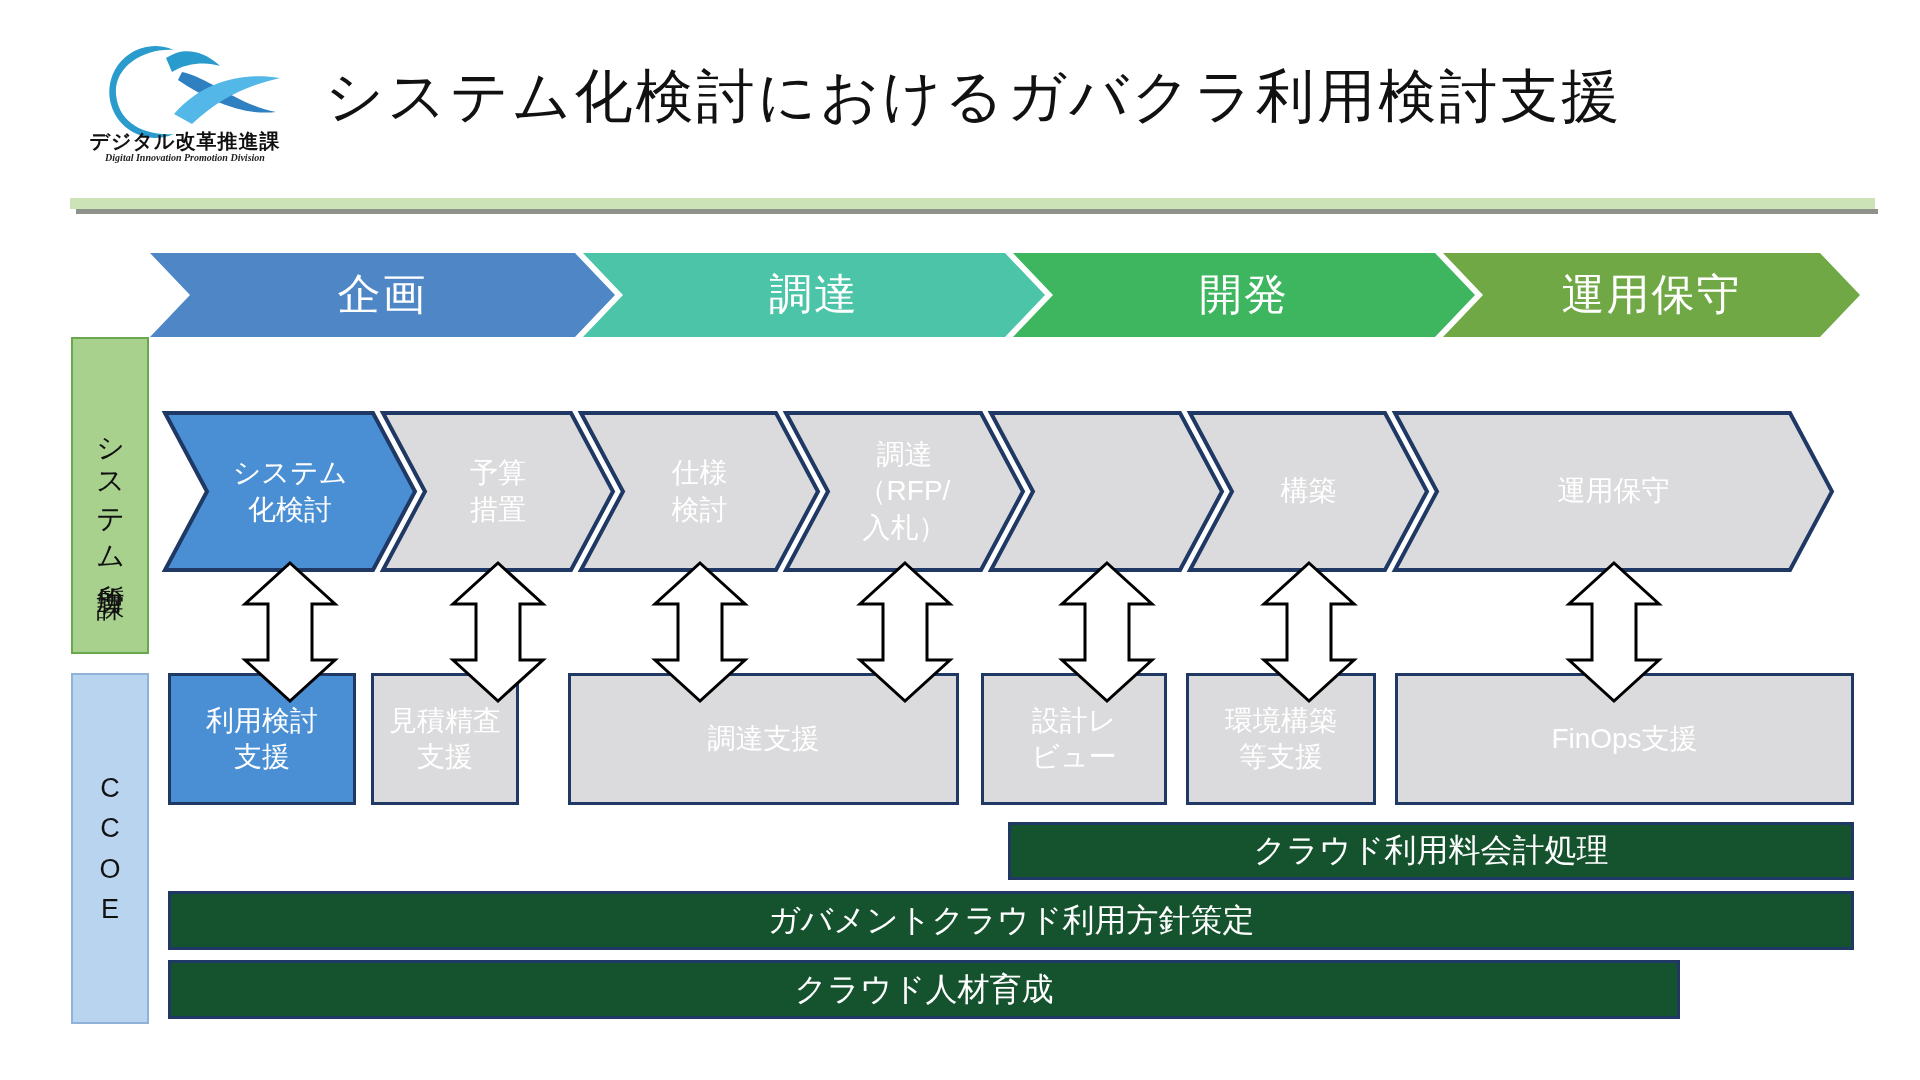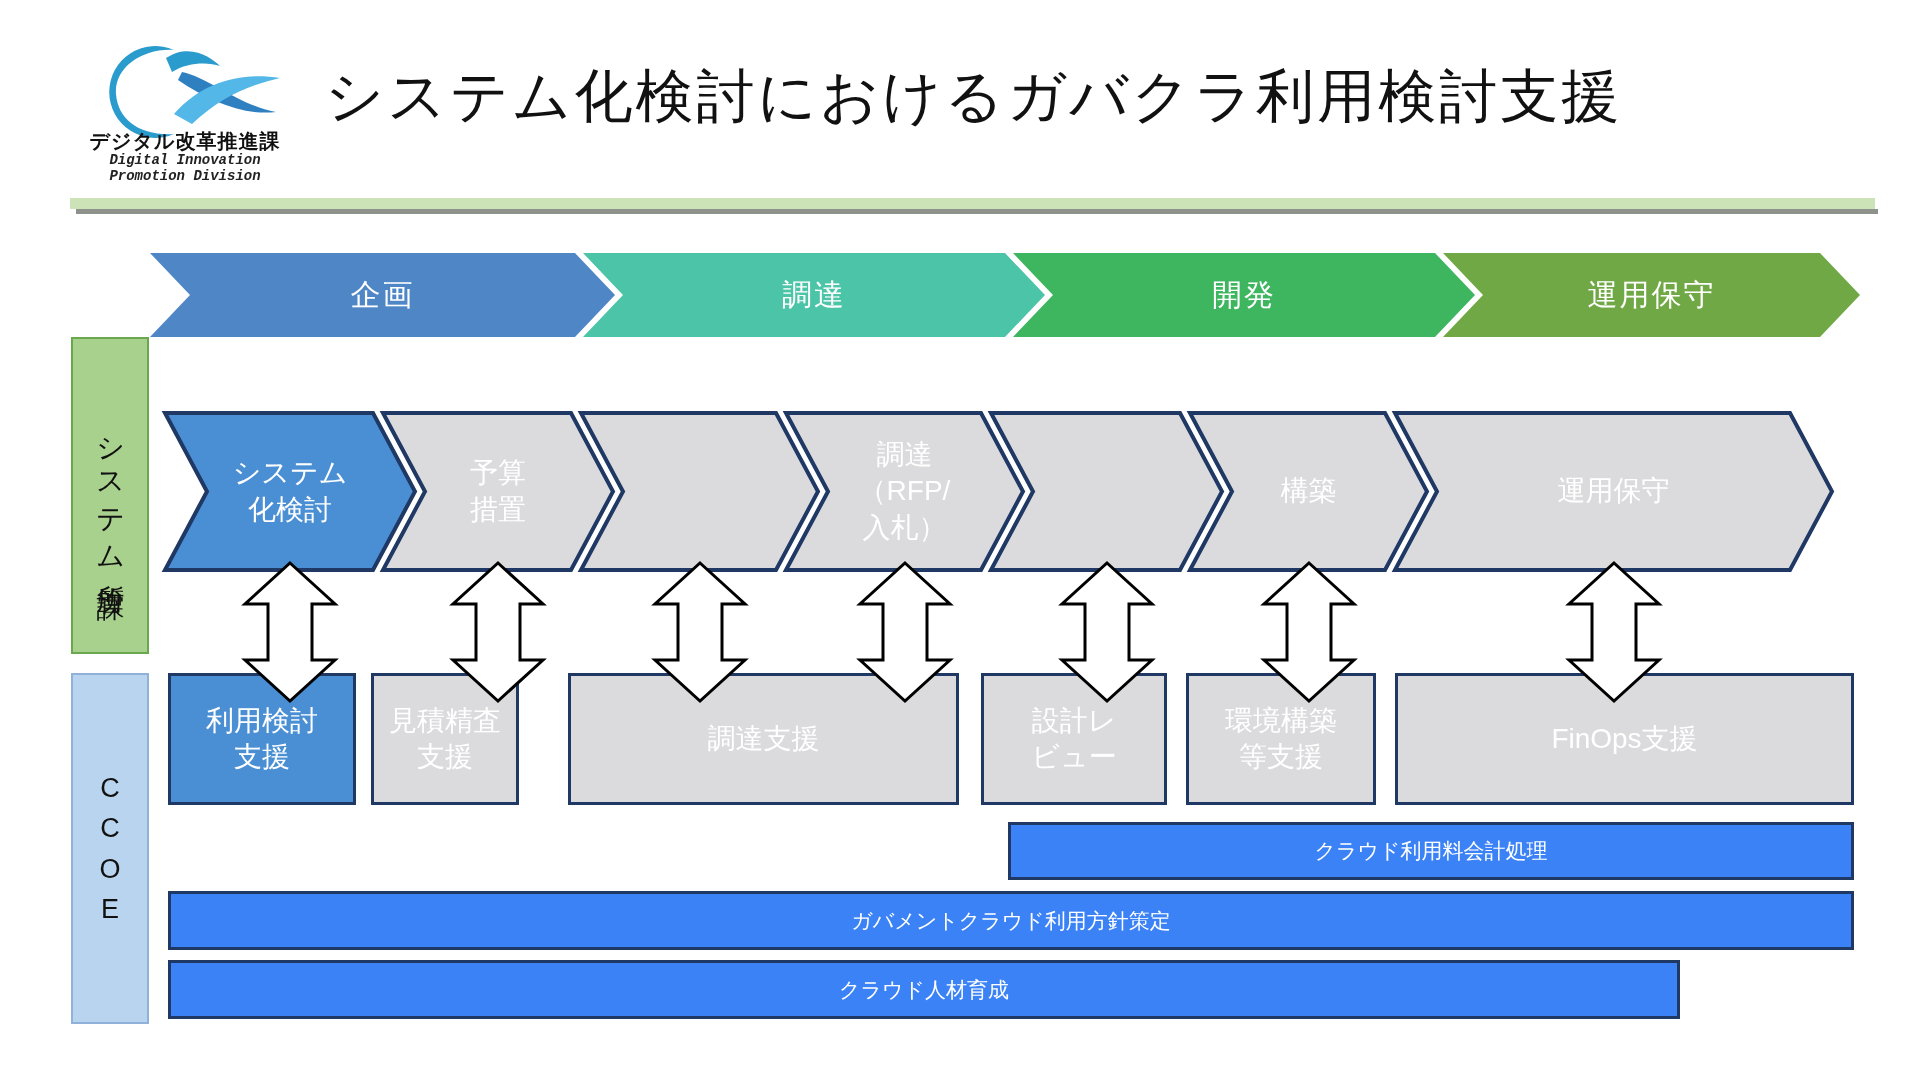--- a/index.html
+++ b/index.html
@@ -9,58 +9,58 @@
   }
   .abs{position:absolute;}
   
   .title{
     left:325px;top:52px;width:1560px;height:90px;
     font-size:58px;letter-spacing:3px;color:#111;font-weight:500;
     display:flex;align-items:center;white-space:nowrap;
   }
   .logo-wrap{left:70px;top:22px;width:230px;height:150px;}
   .logo-ja{left:70px;top:128px;width:230px;text-align:center;font-size:20px;font-weight:bold;color:#111;letter-spacing:1px;}
-  .logo-en{left:70px;top:152px;width:230px;text-align:center;font-size:14px;font-style:italic;font-weight:bold;color:#222;font-family:Liberation Mono, monospace;}
+  .logo-en{left:70px;top:152px;width:230px;text-align:center;font-size:10px;font-style:italic;font-weight:bold;color:#222;font-family:Liberation Serif, serif;}
   .divider{left:70px;top:198px;width:1805px;height:11px;background:#cbe3b7;}
   .divider-shadow{left:76px;top:209px;width:1802px;height:5px;background:#8f918c;}
   
   .lane{
     display:flex;align-items:center;justify-content:center;
     font-size:28px;color:#111;text-align:center;
   }
   .lane-system{
     left:71px;top:337px;width:74px;height:313px;
     background:#a9d18e;border:2px solid #6aa84f;
     writing-mode:vertical-rl;text-orientation:upright;letter-spacing:4px;
   }
   .lane-ccoe{
     left:71px;top:673px;width:74px;height:347px;
     background:#b9d4ee;border:2px solid #90b1d8;
     white-space:pre-line;line-height:1.5;font-size:27px;
   }
   
   .phase-label{
     top:253px;height:84px;display:flex;align-items:center;justify-content:center;
-    color:#fff;font-size:30px;letter-spacing:2px;z-index:3;
+    color:#fff;font-size:43px;letter-spacing:2px;z-index:3;
   }
   .step-label{
     top:413px;height:157px;display:flex;align-items:center;justify-content:center;
     color:#fff;font-size:28px;line-height:1.3;text-align:center;white-space:pre-line;z-index:3;
   }
   
   .support-box{
     top:673px;height:132px;background:#dbdbdd;border:3px solid #1f3864;box-sizing:border-box;
     display:flex;align-items:center;justify-content:center;
     color:#fff;font-size:28px;line-height:1.3;text-align:center;white-space:pre-line;z-index:1;
   }
   .support-box.highlight{background:#4a8fd4;}
   .bar{
-    background:#3b82f6;border:3px solid #1f3864;box-sizing:border-box;
+    background:#14532d;border:3px solid #1f3864;box-sizing:border-box;
     display:flex;align-items:center;justify-content:center;
-    color:#fff;font-size:21px;z-index:1;
+    color:#fff;font-size:32px;z-index:1;
   }
   .shapes{left:0;top:0;width:1920px;height:1080px;z-index:2;pointer-events:none;}
   .phase-shape{stroke:none;}
   .step-shape{stroke:#1f3864;stroke-width:4;}
   .step-fill-gray{fill:#dbdbdd;}
   .step-fill-blue{fill:#4a8fd4;}
   .updown{fill:#ffffff;stroke:#000000;stroke-width:3;stroke-linejoin:miter;}
 </style>
 </head>
 <body>
@@ -146,19 +146,21 @@
 
   <div class="abs phase-label" style="left:190px;width:385px;">企画</div>
   <div class="abs phase-label" style="left:623px;width:382px;">調達</div>
   <div class="abs phase-label" style="left:1053px;width:382px;">開発</div>
   <div class="abs phase-label" style="left:1483px;width:337px;">運用保守</div>
 
   <div class="abs step-label" style="left:165px;width:250px;">システム
 化検討</div>
   <div class="abs step-label" style="left:383px;width:230px;">予算
 措置</div>
+  <div class="abs step-label" style="left:581px;width:237px;">仕様
+検討</div>
   <div class="abs step-label" style="left:786px;width:237px;">調達
 （RFP/
 入札）</div>
   <div class="abs step-label" style="left:1190px;width:237px;text-align:center;">構築</div>
   <div class="abs step-label" style="left:1395px;width:437px;">運用保守</div>
 
 </div>
 
 </body></html>

